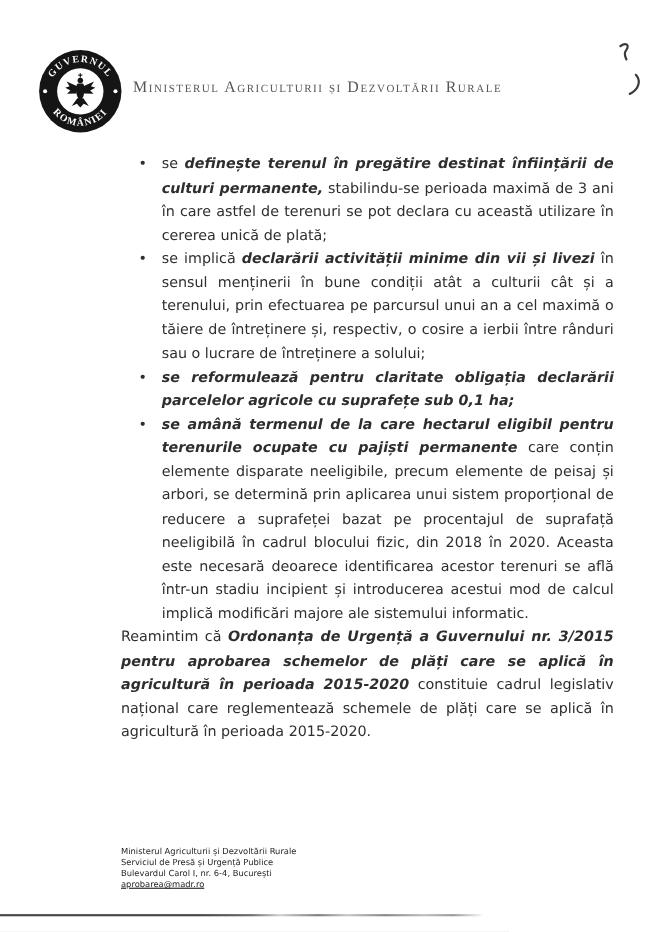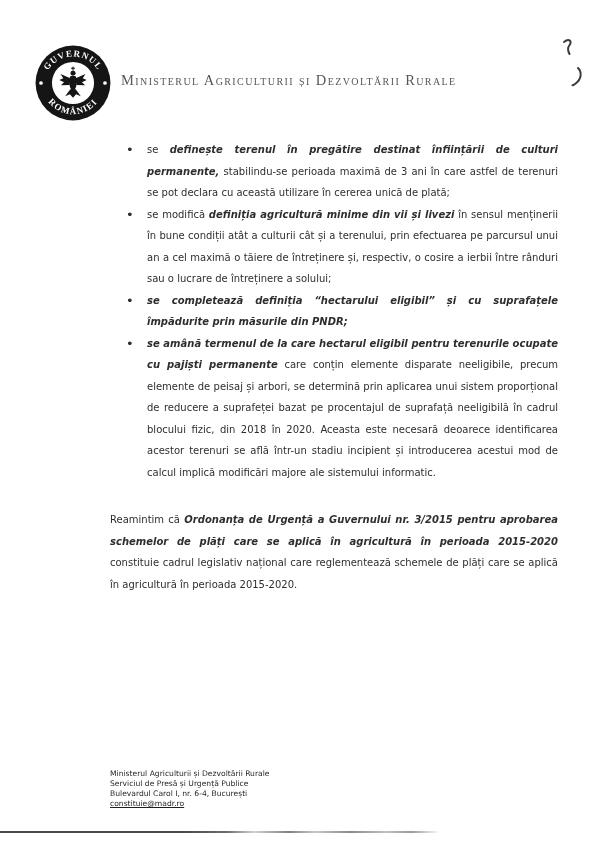--- a/index.html
+++ b/index.html
@@ -40,37 +40,37 @@
     width: 34px;
     height: 56px;
   }
 
   
   .content {
     position: absolute;
     left: 110px;
     top: 139px;
     width: 448px;
-    font-size: 10px;
+    font-size: 13px;
     line-height: 21.5px;
     text-align: justify;
     color: #2e2e2e;
   }
   ul.bullets { list-style: none; margin: 0; padding: 0; }
   ul.bullets > li { position: relative; padding-left: 37px; }
   ul.bullets > li::before {
     content: "\2022";
     position: absolute;
     left: 16px;
     top: 0;
     font-size: 13px;
     color: #2e2e2e;
   }
   .bi { font-weight: bold; font-style: italic; }
-  .closing-paragraph { margin-top: 26px; }
+  .closing-paragraph { margin-top: 0; }
 
   
   .footer {
     position: absolute;
     left: 110px;
     top: 769px;
     font-size: 7.6px;
     line-height: 10px;
     color: #1f1f1f;
   }
@@ -132,29 +132,29 @@
   <div class="ministry-title">Ministerul Agriculturii și Dezvoltării Rurale</div>
 
   <svg class="hand-marks" viewBox="0 0 34 56">
     <path d="M8 6 C13 2 17 5 13 10 C11 12.5 12 15 13.5 18" fill="none" stroke="#3a3a3a" stroke-width="2" stroke-linecap="round"></path>
     <path d="M22 32 C26 36 26 43 19 48 C18 48.7 17.5 49 16.5 49.3" fill="none" stroke="#3a3a3a" stroke-width="2" stroke-linecap="round"></path>
   </svg>
 
   <div class="content">
     <ul class="bullets">
       <li><span><span>se </span><span class="bi">definește terenul în pregătire destinat înființării de culturi permanente,</span><span> stabilindu-se perioada maximă de 3 ani în care astfel de terenuri se pot declara cu această utilizare în cererea unică de plată;</span></span></li>
-      <li><span><span>se modifică </span><span class="bi">definiția agricultură minime din vii și livezi</span><span> în sensul menținerii în bune condiții atât a culturii cât și a terenului, prin efectuarea pe parcursul unui an a cel maximă o tăiere de întreținere și, respectiv, o cosire a ierbii între rânduri sau o lucrare de întreținere a solului;</span></span></li>
-      <li><span><span class="bi">se completează definiția “hectarului eligibil” și cu suprafațele împădurite prin măsurile din PNDR;</span></span></li>
+      <li><span><span>se implică </span><span class="bi">declarării activității minime din vii și livezi</span><span> în sensul menținerii în bune condiții atât a culturii cât și a terenului, prin efectuarea pe parcursul unui an a cel maximă o tăiere de întreținere și, respectiv, o cosire a ierbii între rânduri sau o lucrare de întreținere a solului;</span></span></li>
+      <li><span><span class="bi">se reformulează pentru claritate obligația declarării parcelelor agricole cu suprafețe sub 0,1 ha;</span></span></li>
       <li><span><span class="bi">se amână termenul de la care hectarul eligibil pentru terenurile ocupate cu pajiști permanente</span><span> care conțin elemente disparate neeligibile, precum elemente de peisaj și arbori, se determină prin aplicarea unui sistem proporțional de reducere a suprafeței bazat pe procentajul de suprafață neeligibilă în cadrul blocului fizic, din 2018 în 2020. Aceasta este necesară deoarece identificarea acestor terenuri se află într-un stadiu incipient și introducerea acestui mod de calcul implică modificări majore ale sistemului informatic.</span></span></li>
     </ul>
     <p class="closing-paragraph"><span>Reamintim că </span><span class="bi">Ordonanța de Urgență a Guvernului nr. 3/2015 pentru aprobarea schemelor de plăți care se aplică în agricultură în perioada 2015-2020</span><span> constituie cadrul legislativ național care reglementează schemele de plăți care se aplică în agricultură în perioada 2015-2020.</span></p>
   </div>
 
   <div class="footer">
     <div>Ministerul Agriculturii și Dezvoltării Rurale</div>
     <div>Serviciul de Presă și Urgență Publice</div>
     <div>Bulevardul Carol I, nr. 6-4, București</div>
-    <div><a class="email">constituie@madr.ro</a></div>
+    <div><a class="email">aprobarea@madr.ro</a></div>
   </div>
 
   <div class="bottom-rule"></div>
 
 </div>
 
 </body></html>

